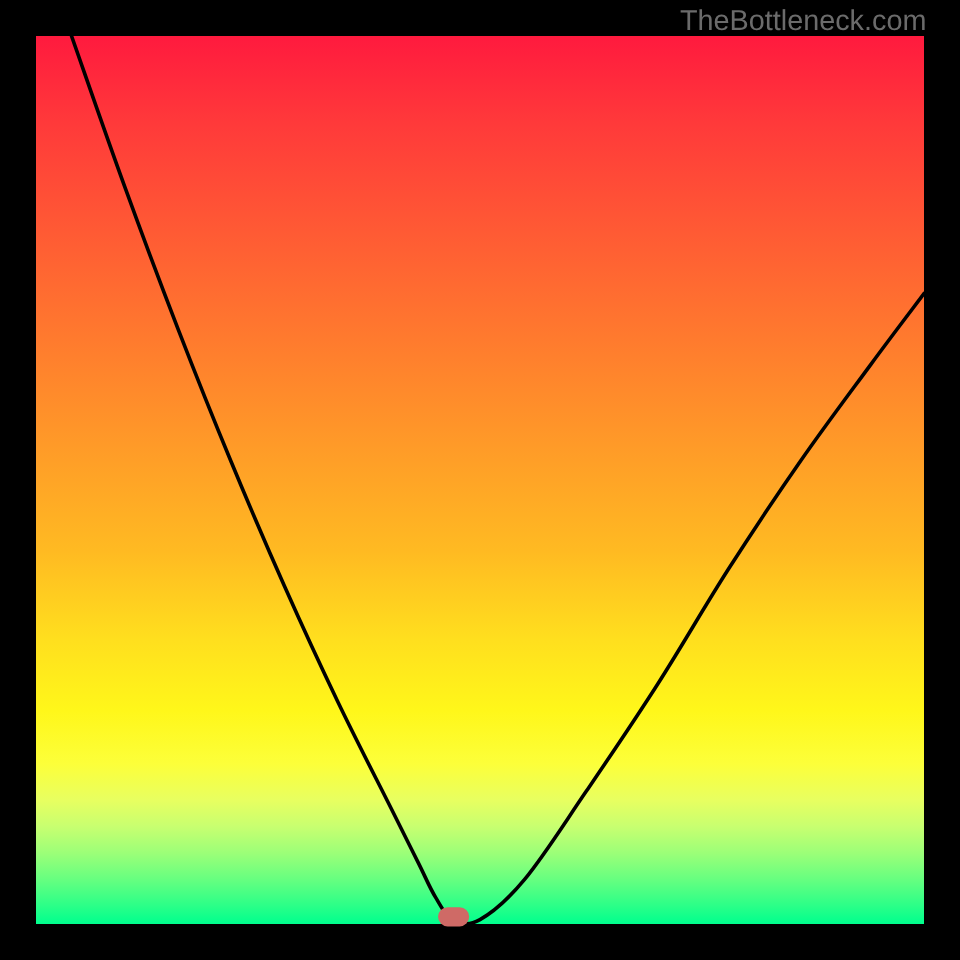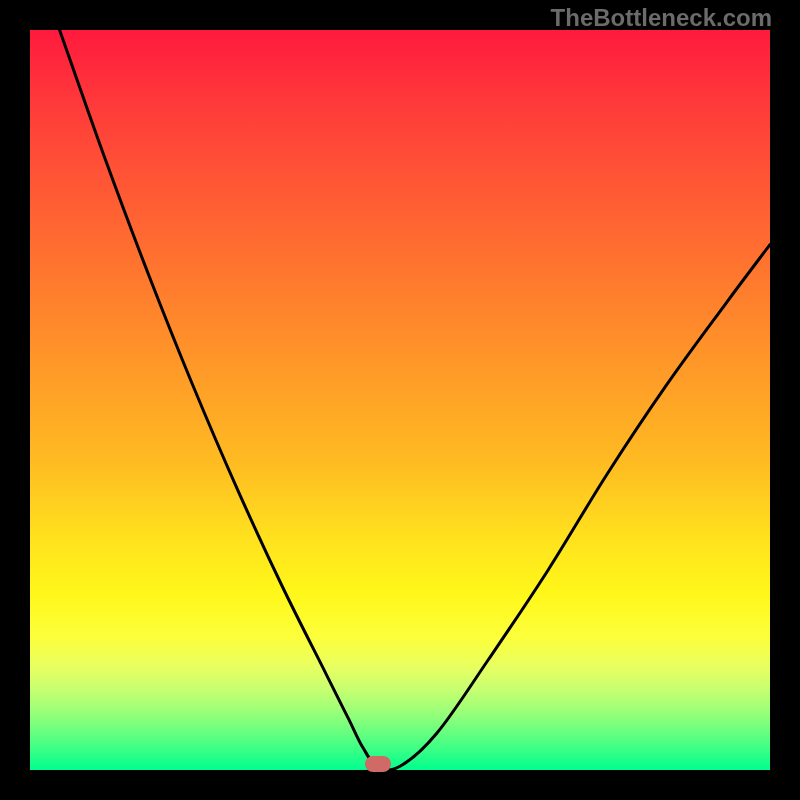--- a/index.html
+++ b/index.html
@@ -48,21 +48,21 @@
     top: 0;
     width: 740px;
     height: 740px;
   }
   .watermark {
     position: absolute;
     top: 4px;
     right: 28px;
     color: #6b6b6b;
     font-size: 24px;
-    font-weight: 700;
+    font-weight: 400;
     letter-spacing: 0px;
     user-select: none;
     margin-left: 45px;
   }
   .marker {
     position: absolute;
     width: 26px;
     height: 16px;
     background: #cf6a66;
     border-radius: 8px;

